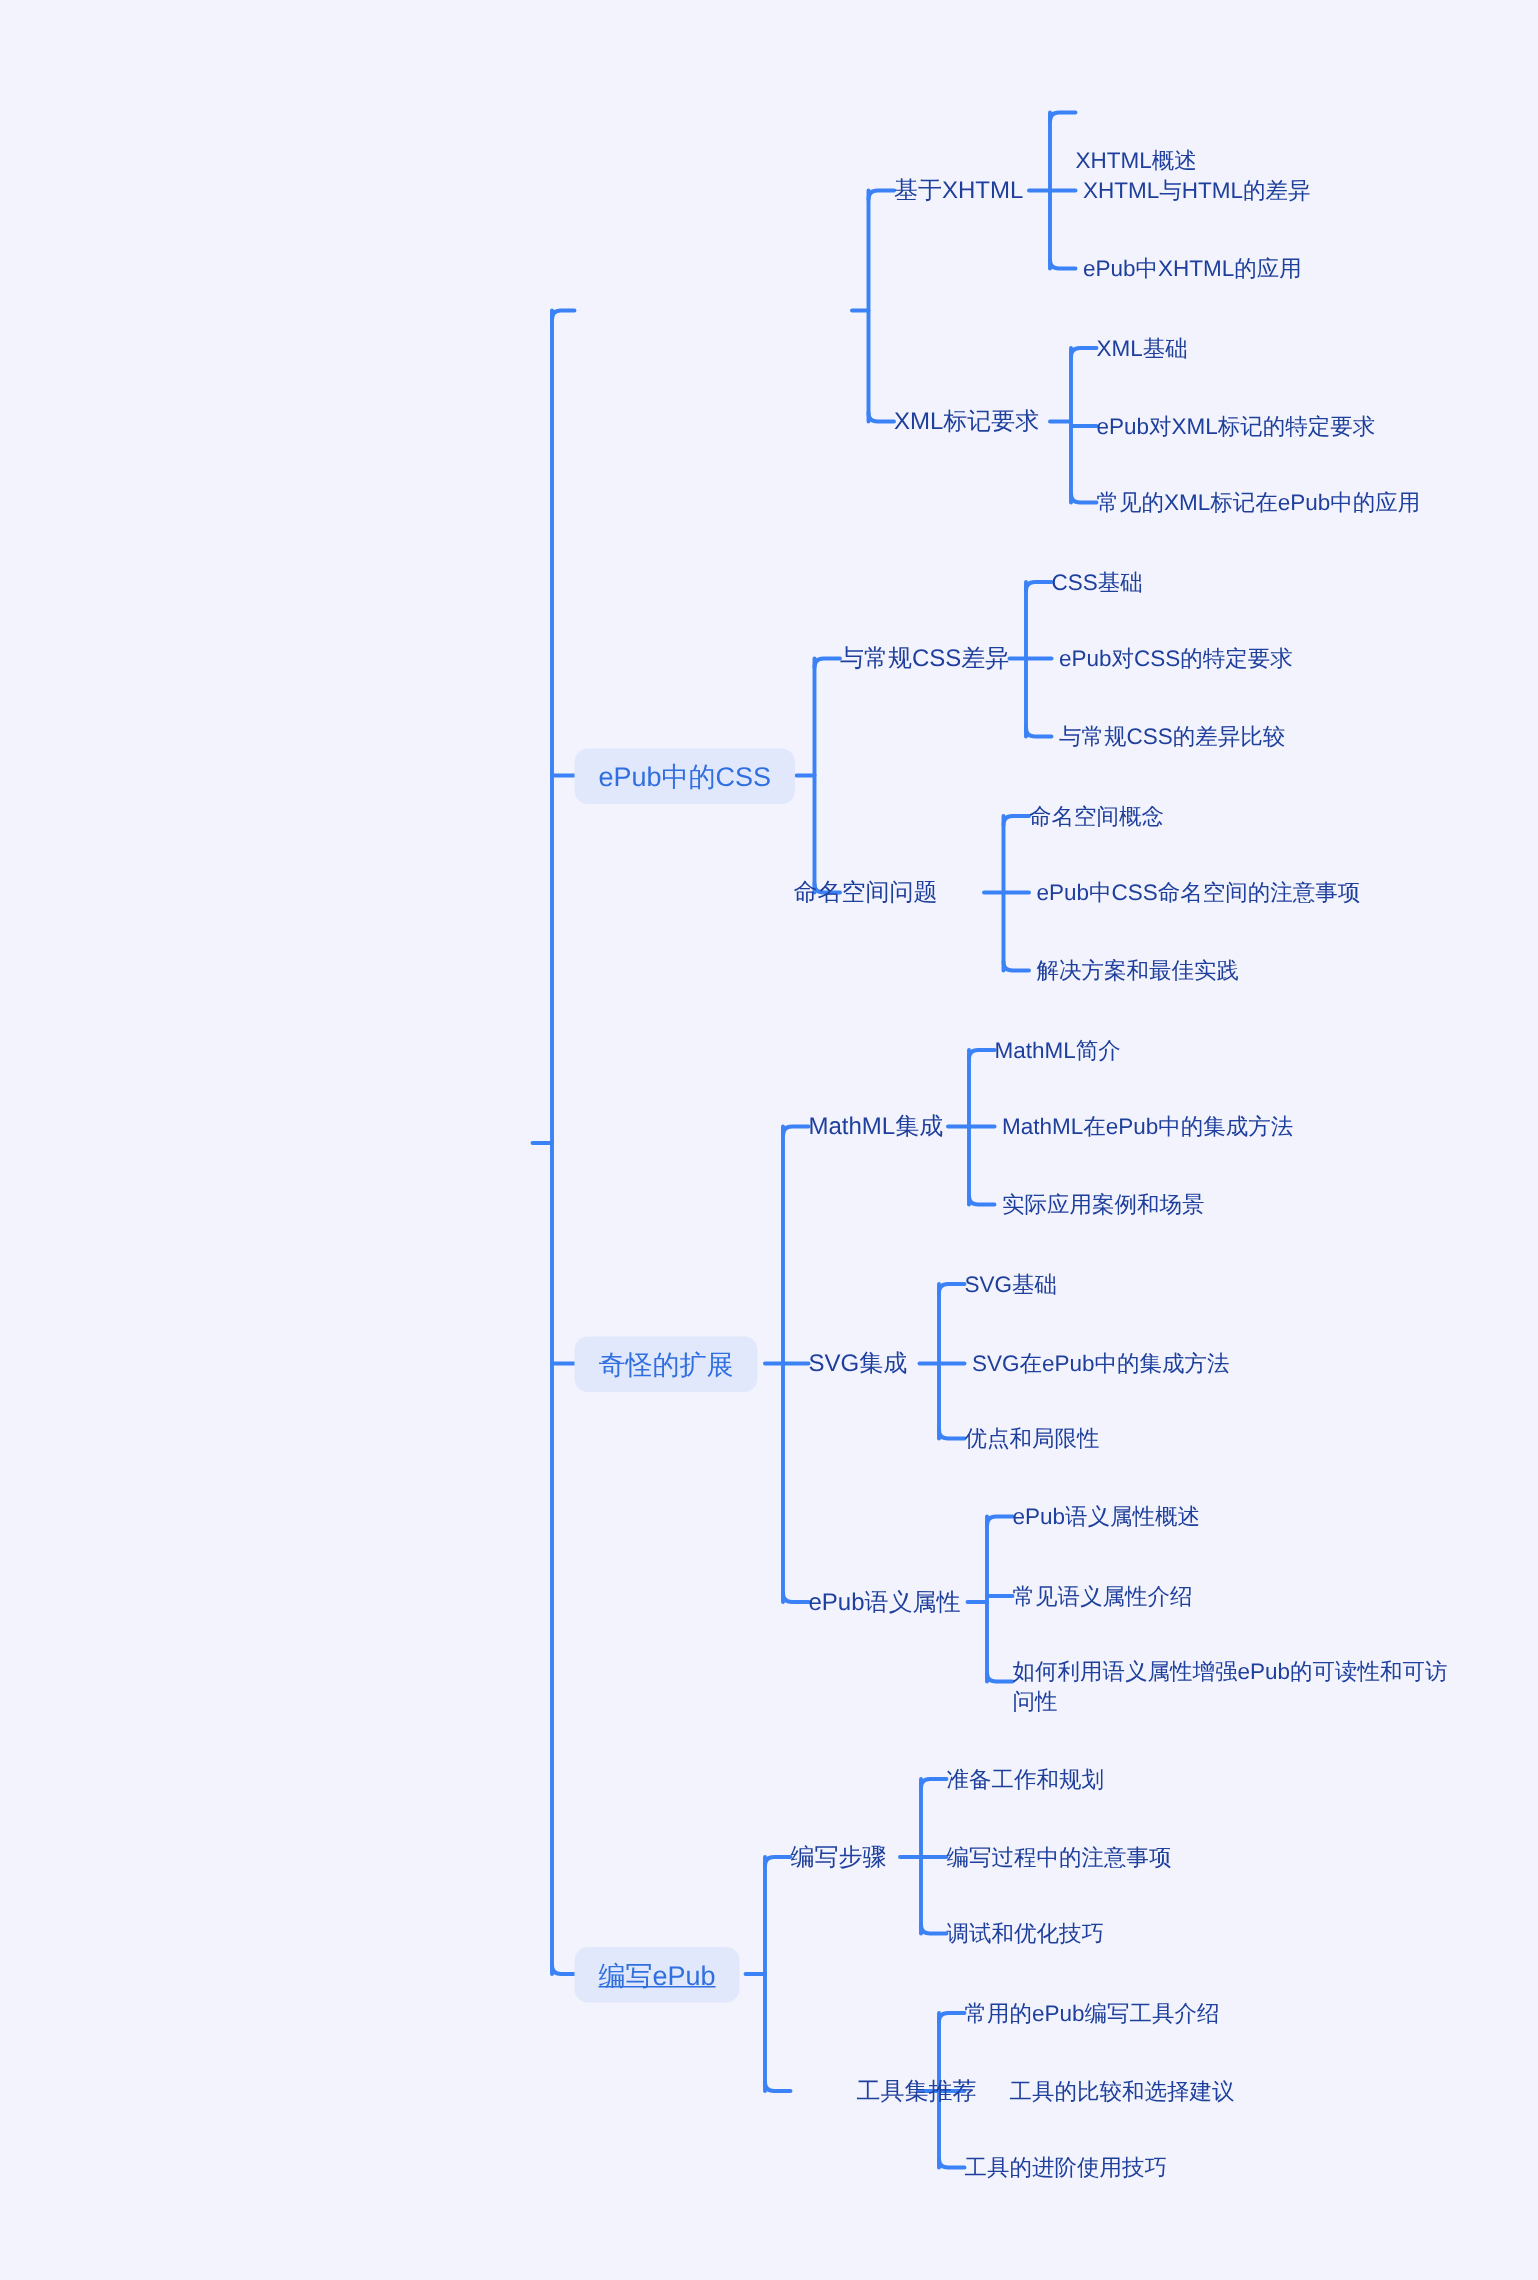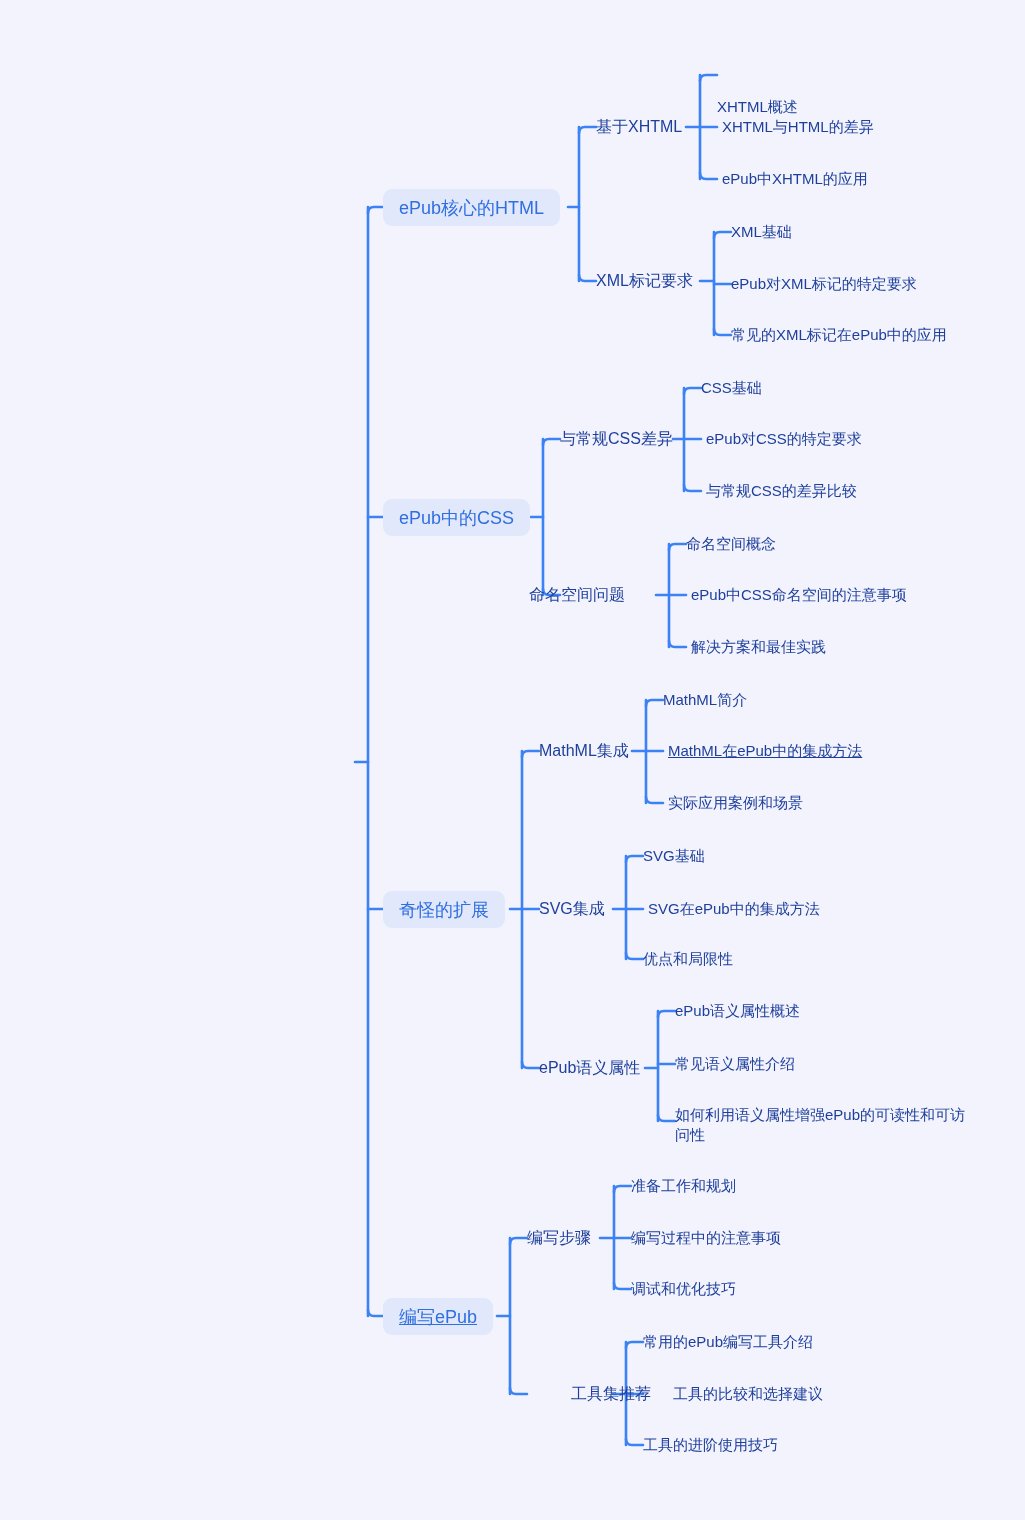--- a/index.html
+++ b/index.html
@@ -135,23 +135,20 @@
     <path d="M614 1283 Q614 1289 620 1289 H631"></path>
 
     <path d="M613 1394 H626"></path>
     <path d="M626 1348 Q626 1342 632 1342 H643"></path>
     <path d="M626 1342 V1445"></path>
     <path d="M626 1394 H643"></path>
     <path d="M626 1439 Q626 1445 632 1445 H643"></path>
   </svg>
 
 
-  <div class="node lvl2" style="left:383px;top:189px;height:37px;">
-    <span>ePub核心的HTML</span>
-  </div>
   <div class="node lvl2" style="left:383px;top:499px;height:37px;">
     <span>ePub中的CSS</span>
   </div>
   <div class="node lvl2" style="left:383px;top:891px;height:37px;">
     <span>奇怪的扩展</span>
   </div>
   <div class="node lvl2" style="left:383px;top:1298px;height:37px;text-decoration:underline;">
     <span>编写ePub</span>
   </div>
 
@@ -222,21 +219,21 @@
   <div class="node lvl4" style="left:691px;top:584px;height:22px;">
     <span>ePub中CSS命名空间的注意事项</span>
   </div>
   <div class="node lvl4" style="left:691px;top:636px;height:22px;">
     <span>解决方案和最佳实践</span>
   </div>
 
   <div class="node lvl4" style="left:663px;top:689px;height:22px;">
     <span>MathML简介</span>
   </div>
-  <div class="node lvl4" style="left:668px;top:740px;height:22px;text-decoration:underline;">
+  <div class="node lvl4" style="left:668px;top:740px;height:22px;">
     <span>MathML在ePub中的集成方法</span>
   </div>
   <div class="node lvl4" style="left:668px;top:792px;height:22px;">
     <span>实际应用案例和场景</span>
   </div>
 
   <div class="node lvl4" style="left:643px;top:845px;height:22px;">
     <span>SVG基础</span>
   </div>
   <div class="node lvl4" style="left:648px;top:898px;height:22px;">

